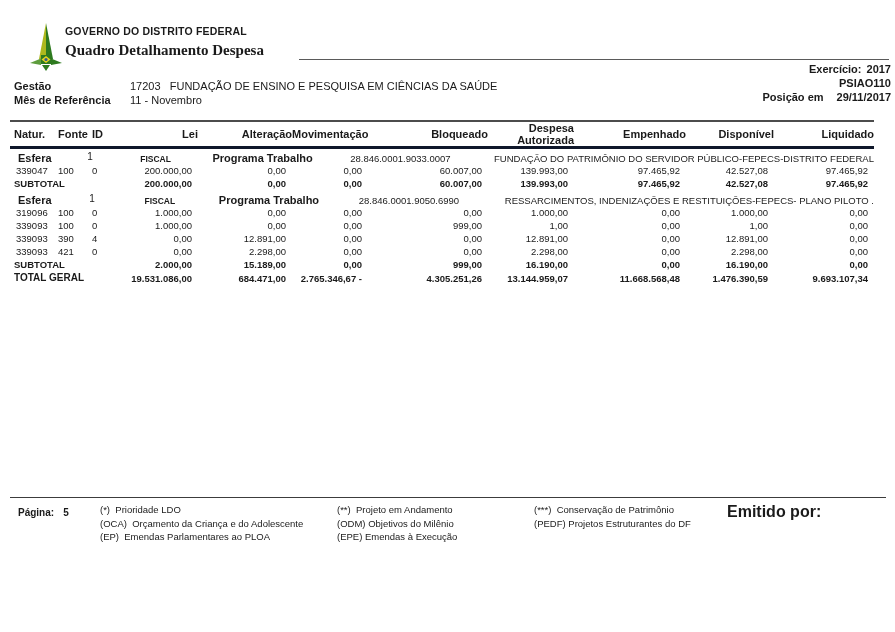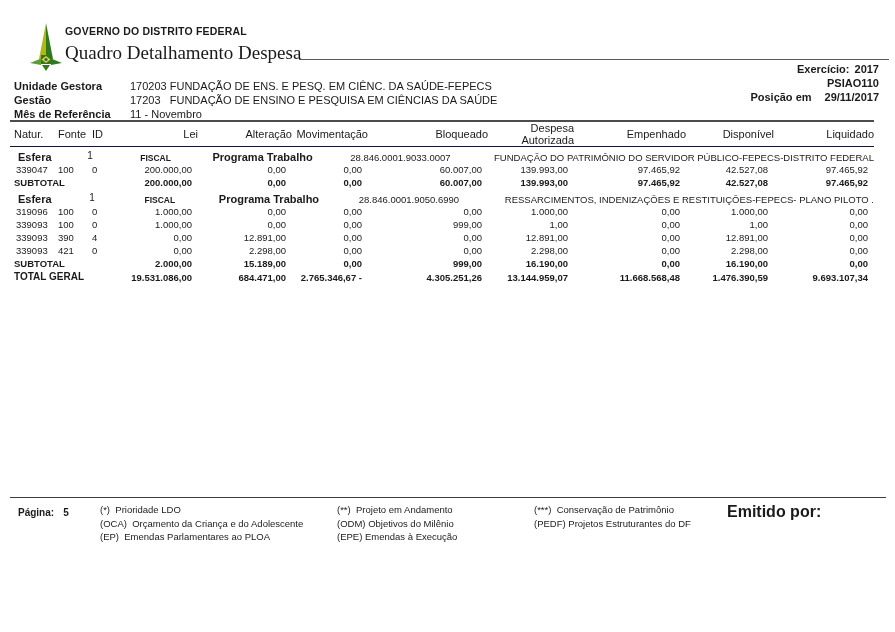--- a/index.html
+++ b/index.html
@@ -2,37 +2,37 @@
 <html><head>
 <meta charset="utf-8">
 <style>
   * { margin:0; padding:0; box-sizing:border-box; }
   body { background:#ffffff; font-family:"Liberation Sans", sans-serif; color:#1a1a1a; }
   .page { position:relative; width:895px; height:552px; background:#ffffff; overflow:hidden; }
 
   
   .logo { position:absolute; left:28px; top:22px; }
   .org  { position:absolute; left:65px; top:25px; font-size:10.5px; font-weight:bold; letter-spacing:.2px; }
-  .title{ position:absolute; left:65px; top:42px; font-family:"Liberation Serif", serif; font-size:19px; font-weight:normal; }
+  .title{ position:absolute; left:65px; top:42px; font-family:"Liberation Serif", serif; font-size:15px; font-weight:bold; }
   .title-rule { position:absolute; left:299px; top:59px; width:590px; height:1px; background:#5a5a5a; }
 
-  .right-block { position:absolute; right:16px; top:62px; text-align:right; font-size:11px; font-weight:bold; line-height:14px; }
+  .right-block { position:absolute; right:4px; top:62px; text-align:right; font-size:11px; font-weight:bold; line-height:14px; }
   .right-block .row { display:flex; justify-content:flex-end; gap:5px; }
   .right-block .row.pos { gap:13px; }
 
   .fields { position:absolute; left:14px; top:79px; font-size:11px; line-height:14px; }
   .fields .frow { display:flex; height:14px; }
   .fields .flabel { width:116px; font-weight:bold; }
   .fields .fvalue { white-space:pre; }
 
   
   .tbl-wrap { position:absolute; left:10px; top:120px; width:864px; }
   table { width:864px; table-layout:fixed; border-collapse:collapse; }
   thead tr { height:19px; }
-  thead th { border-top:2px solid #4c4c4c; border-bottom:1px solid #0f172a; font-size:11px; font-weight:normal; vertical-align:middle;margin-left:10px; }
+  thead th { border-top:2px solid #4c4c4c; border-bottom:3px solid #0f172a; font-size:11px; font-weight:bold; vertical-align:middle;margin-left:10px; }
   th.tl { text-align:left; }
   th.tc { text-align:right; }
   th.c1 { padding-left:4px; }
   td { font-size:9.5px; vertical-align:middle; }
   tr.esfera { height:16px; }
   tr.esfera td { vertical-align:bottom; }
   .esf-line { display:flex; align-items:baseline; white-space:pre;justify-content:space-between; }
   .esf-label { font-size:11px; font-weight:bold; margin-left:8px; }
   .esf-num   { font-size:10px; margin-left:8px; position:relative; top:-2px; }
   .esf-scope { font-size:8.5px; font-weight:bold; margin-left:20px; }
@@ -84,24 +84,20 @@
     <div class="row">
       <span>PSIAO110</span>
     </div>
     <div class="row pos">
       <span>Posição em</span>
       <span>29/11/2017</span>
     </div>
   </div>
 
   <div class="fields">
-    <div class="frow">
-      <span class="flabel">Unidade Gestora</span>
-      <span class="fvalue">170203 FUNDAÇÃO DE ENS. E PESQ. EM CIÊNC. DA SAÚDE-FEPECS</span>
-    </div>
     <div class="frow">
       <span class="flabel">Gestão</span>
       <span class="fvalue">17203   FUNDAÇÃO DE ENSINO E PESQUISA EM CIÊNCIAS DA SAÚDE</span>
     </div>
     <div class="frow">
       <span class="flabel">Mês de Referência</span>
       <span class="fvalue">11 - Novembro</span>
     </div>
   </div>
 

